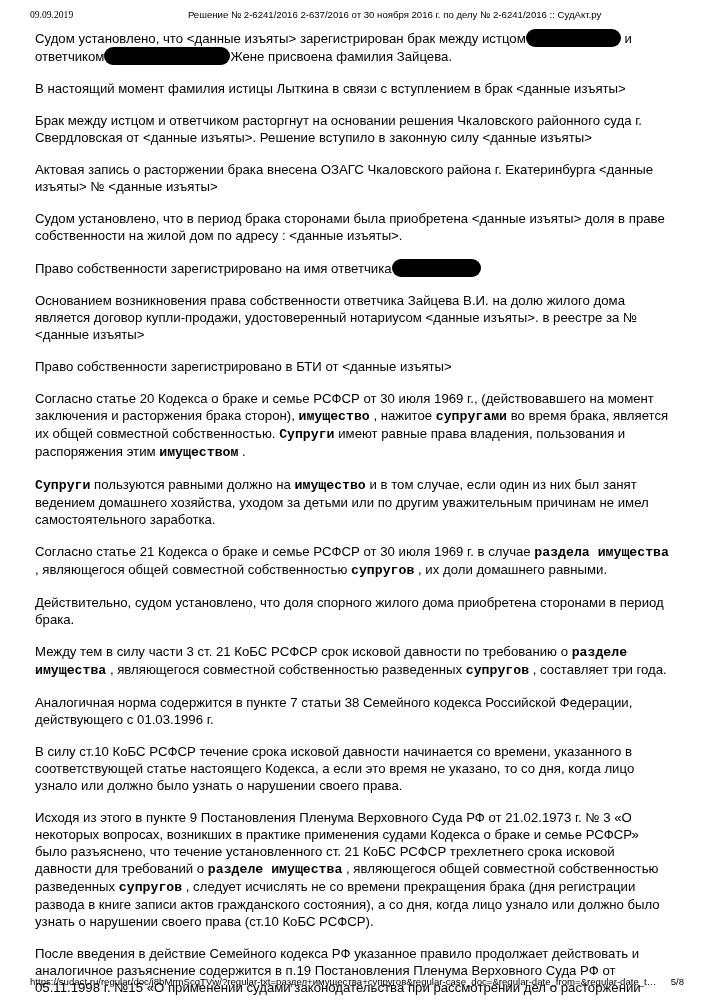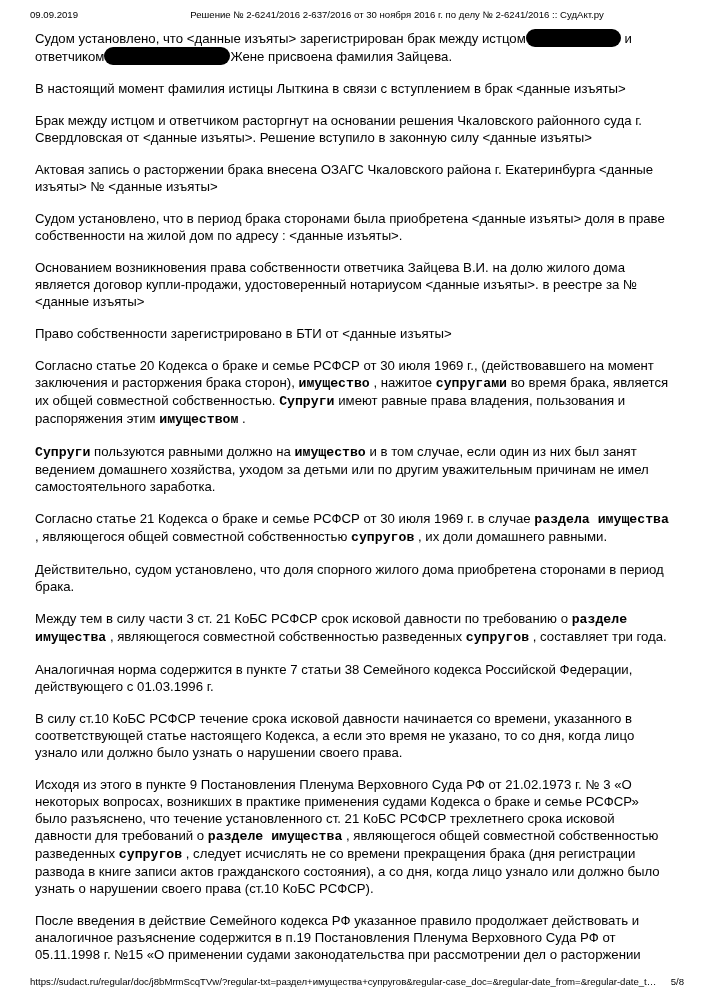--- a/index.html
+++ b/index.html
@@ -14,21 +14,21 @@
   }
   .print-header {
     position: absolute;
     top: 9px; left: 30px; right: 23px;
     display: flex;
     align-items: baseline;
     font-size: 9.6px;
     color: #000000;
     white-space: nowrap;
   }
-  .print-header .date { flex: 0 0 auto; }
+  .print-header .date { flex: 0 0 auto; font-family: Liberation Serif, serif; }
   .print-header .title { flex: 1 1 auto; text-align: center; padding-left: 32px; }
   .content {
     position: absolute;
     top: 29px; left: 35px;
     width: 639px;
     font-size: 13.2px;
     line-height: 17px;
   }
   .content p { margin: 0 0 15px 0; }
   .content p:last-child { margin-bottom: 0; }
@@ -62,20 +62,21 @@
     <span class="date">09.09.2019</span>
     <span class="title">Решение № 2-6241/2016 2-637/2016 от 30 ноября 2016 г. по делу № 2-6241/2016 :: СудАкт.ру</span>
   </div>
 
   <div class="content">
       <p><span>Судом установлено, что &lt;данные изъяты&gt; зарегистрирован брак между истцом</span><span class="redaction" style="width: 95px; background: rgb(0, 0, 0);"></span><span> и ответчиком</span><span class="redaction" style="width: 126px; background: rgb(0, 0, 0);"></span><span>Жене присвоена фамилия Зайцева.</span></p>
       <p><span>В настоящий момент фамилия истицы Лыткина в связи с вступлением в брак &lt;данные изъяты&gt;</span></p>
       <p><span>Брак между истцом и ответчиком расторгнут на основании решения Чкаловского районного суда г. Свердловская от &lt;данные изъяты&gt;. Решение вступило в законную силу &lt;данные изъяты&gt;</span></p>
       <p><span>Актовая запись о расторжении брака внесена ОЗАГС Чкаловского района г. Екатеринбурга &lt;данные изъяты&gt; № &lt;данные изъяты&gt;</span></p>
       <p><span>Судом установлено, что в период брака сторонами была приобретена &lt;данные изъяты&gt; доля в праве собственности на жилой дом по адресу : &lt;данные изъяты&gt;.</span></p>
+      <p><span>Право собственности зарегистрировано на имя ответчика</span><span class="redaction" style="width: 89px; background: rgb(0, 0, 0);"></span></p>
       <p><span>Основанием возникновения права собственности ответчика Зайцева В.И. на долю жилого дома является договор купли-продажи, удостоверенный нотариусом &lt;данные изъяты&gt;. в реестре за № &lt;данные изъяты&gt;</span></p>
       <p><span>Право собственности зарегистрировано в БТИ от &lt;данные изъяты&gt;</span></p>
       <p><span>Согласно статье 20 Кодекса о браке и семье РСФСР от 30 июля 1969 г., (действовавшего на момент заключения и расторжения брака сторон), </span><span class="bold">имущество</span><span> , нажитое </span><span class="bold">супругами</span><span> во время брака, является их общей совместной собственностью. </span><span class="bold">Супруги</span><span> имеют равные права владения, пользования и распоряжения этим </span><span class="bold">имуществом</span><span> .</span></p>
       <p><span class="bold">Супруги</span><span> пользуются равными должно на </span><span class="bold">имущество</span><span> и в том случае, если один из них был занят ведением домашнего хозяйства, уходом за детьми или по другим уважительным причинам не имел самостоятельного заработка.</span></p>
       <p><span>Согласно статье 21 Кодекса о браке и семье РСФСР от 30 июля 1969 г. в случае </span><span class="bold">раздела имущества</span><span> , являющегося общей совместной собственностью </span><span class="bold">супругов</span><span> , их доли домашнего равными.</span></p>
       <p><span>Действительно, судом установлено, что доля спорного жилого дома приобретена сторонами в период брака.</span></p>
       <p><span>Между тем в силу части 3 ст. 21 КоБС РСФСР срок исковой давности по требованию о </span><span class="bold">разделе имущества</span><span> , являющегося совместной собственностью разведенных </span><span class="bold">супругов</span><span> , составляет три года.</span></p>
       <p><span>Аналогичная норма содержится в пункте 7 статьи 38 Семейного кодекса Российской Федерации, действующего с 01.03.1996 г.</span></p>
       <p><span>В силу ст.10 КоБС РСФСР течение срока исковой давности начинается со времени, указанного в соответствующей статье настоящего Кодекса, а если это время не указано, то со дня, когда лицо узнало или должно было узнать о нарушении своего права.</span></p>
       <p><span>Исходя из этого в пункте 9 Постановления Пленума Верховного Суда РФ от 21.02.1973 г. № 3 «О некоторых вопросах, возникших в практике применения судами Кодекса о браке и семье РСФСР» было разъяснено, что течение установленного ст. 21 КоБС РСФСР трехлетнего срока исковой давности для требований о </span><span class="bold">разделе имущества</span><span> , являющегося общей совместной собственностью разведенных </span><span class="bold">супругов</span><span> , следует исчислять не со времени прекращения брака (дня регистрации развода в книге записи актов гражданского состояния), а со дня, когда лицо узнало или должно было узнать о нарушении своего права (ст.10 КоБС РСФСР).</span></p>

